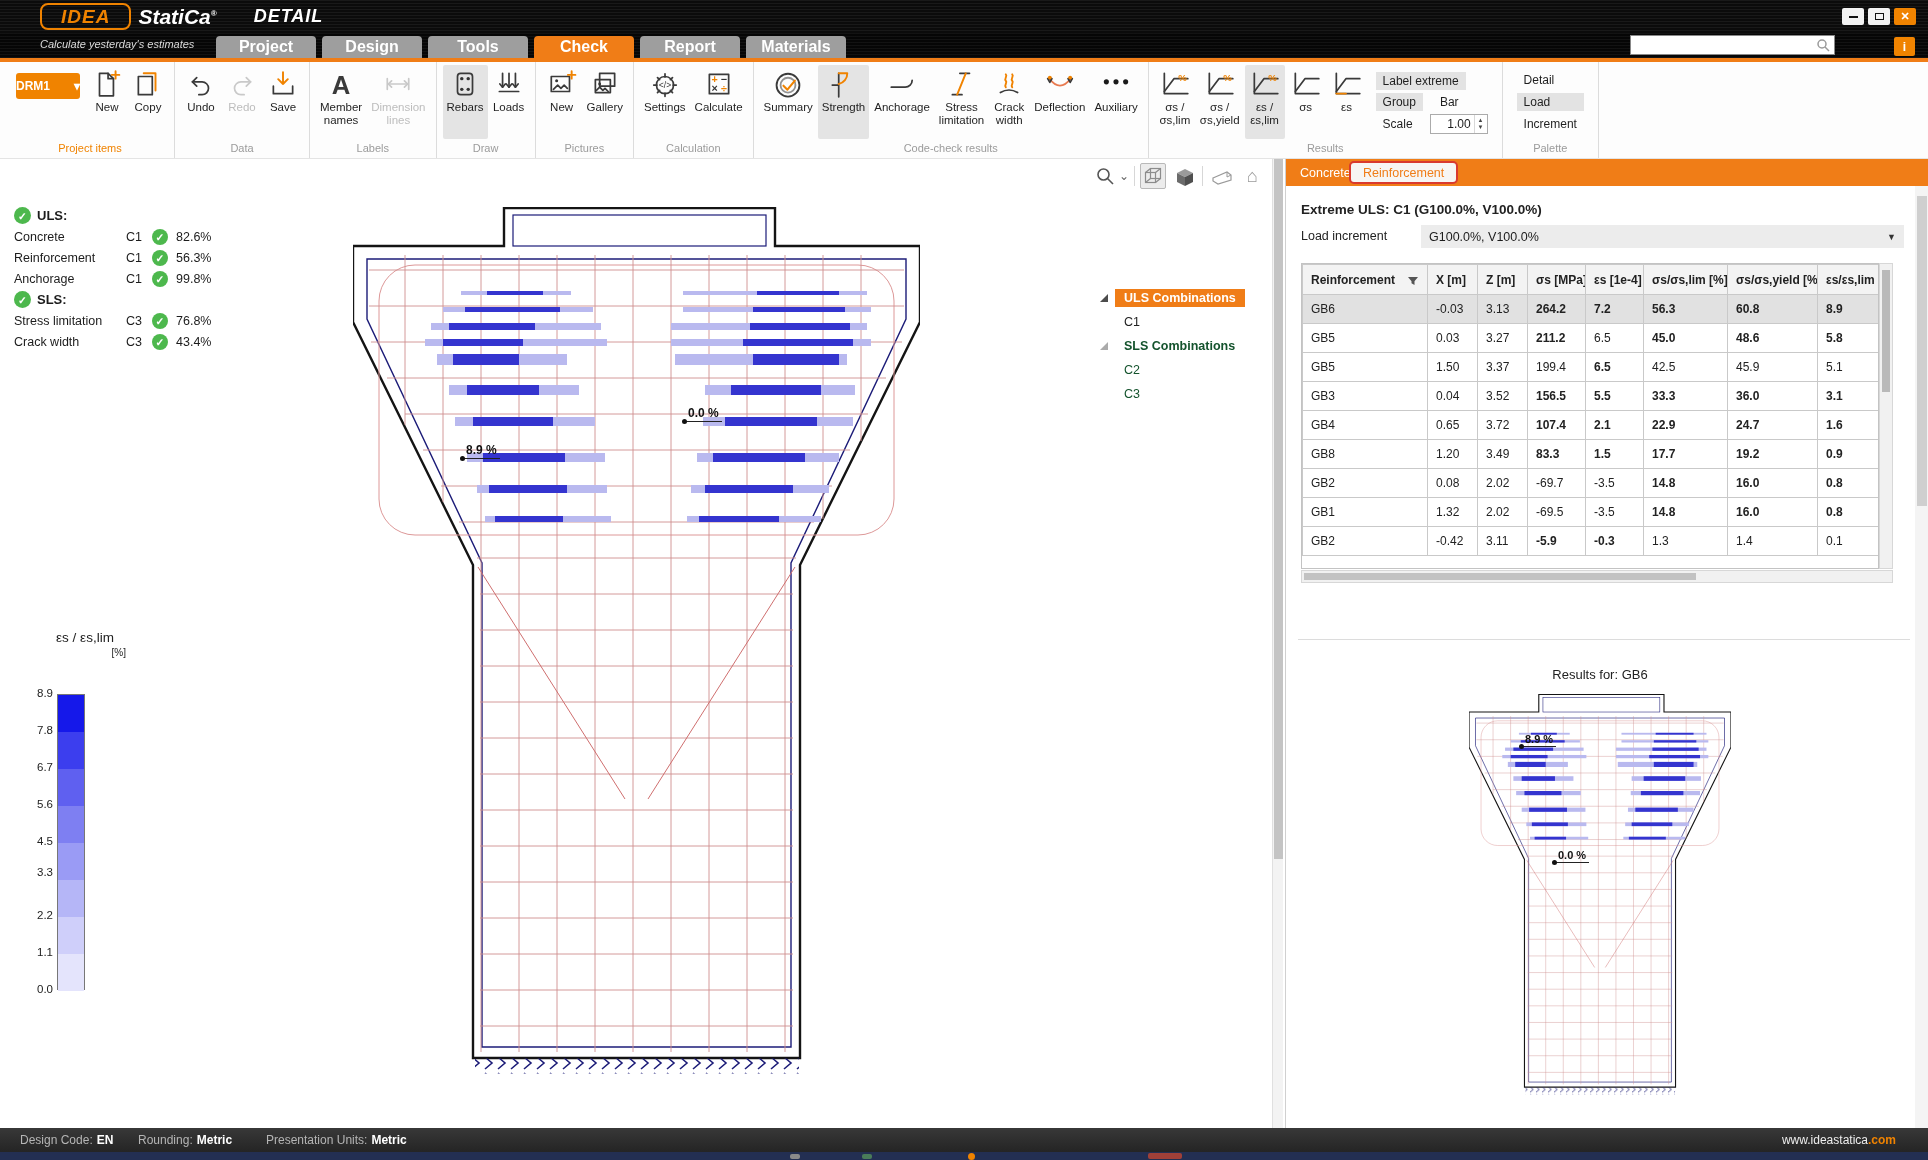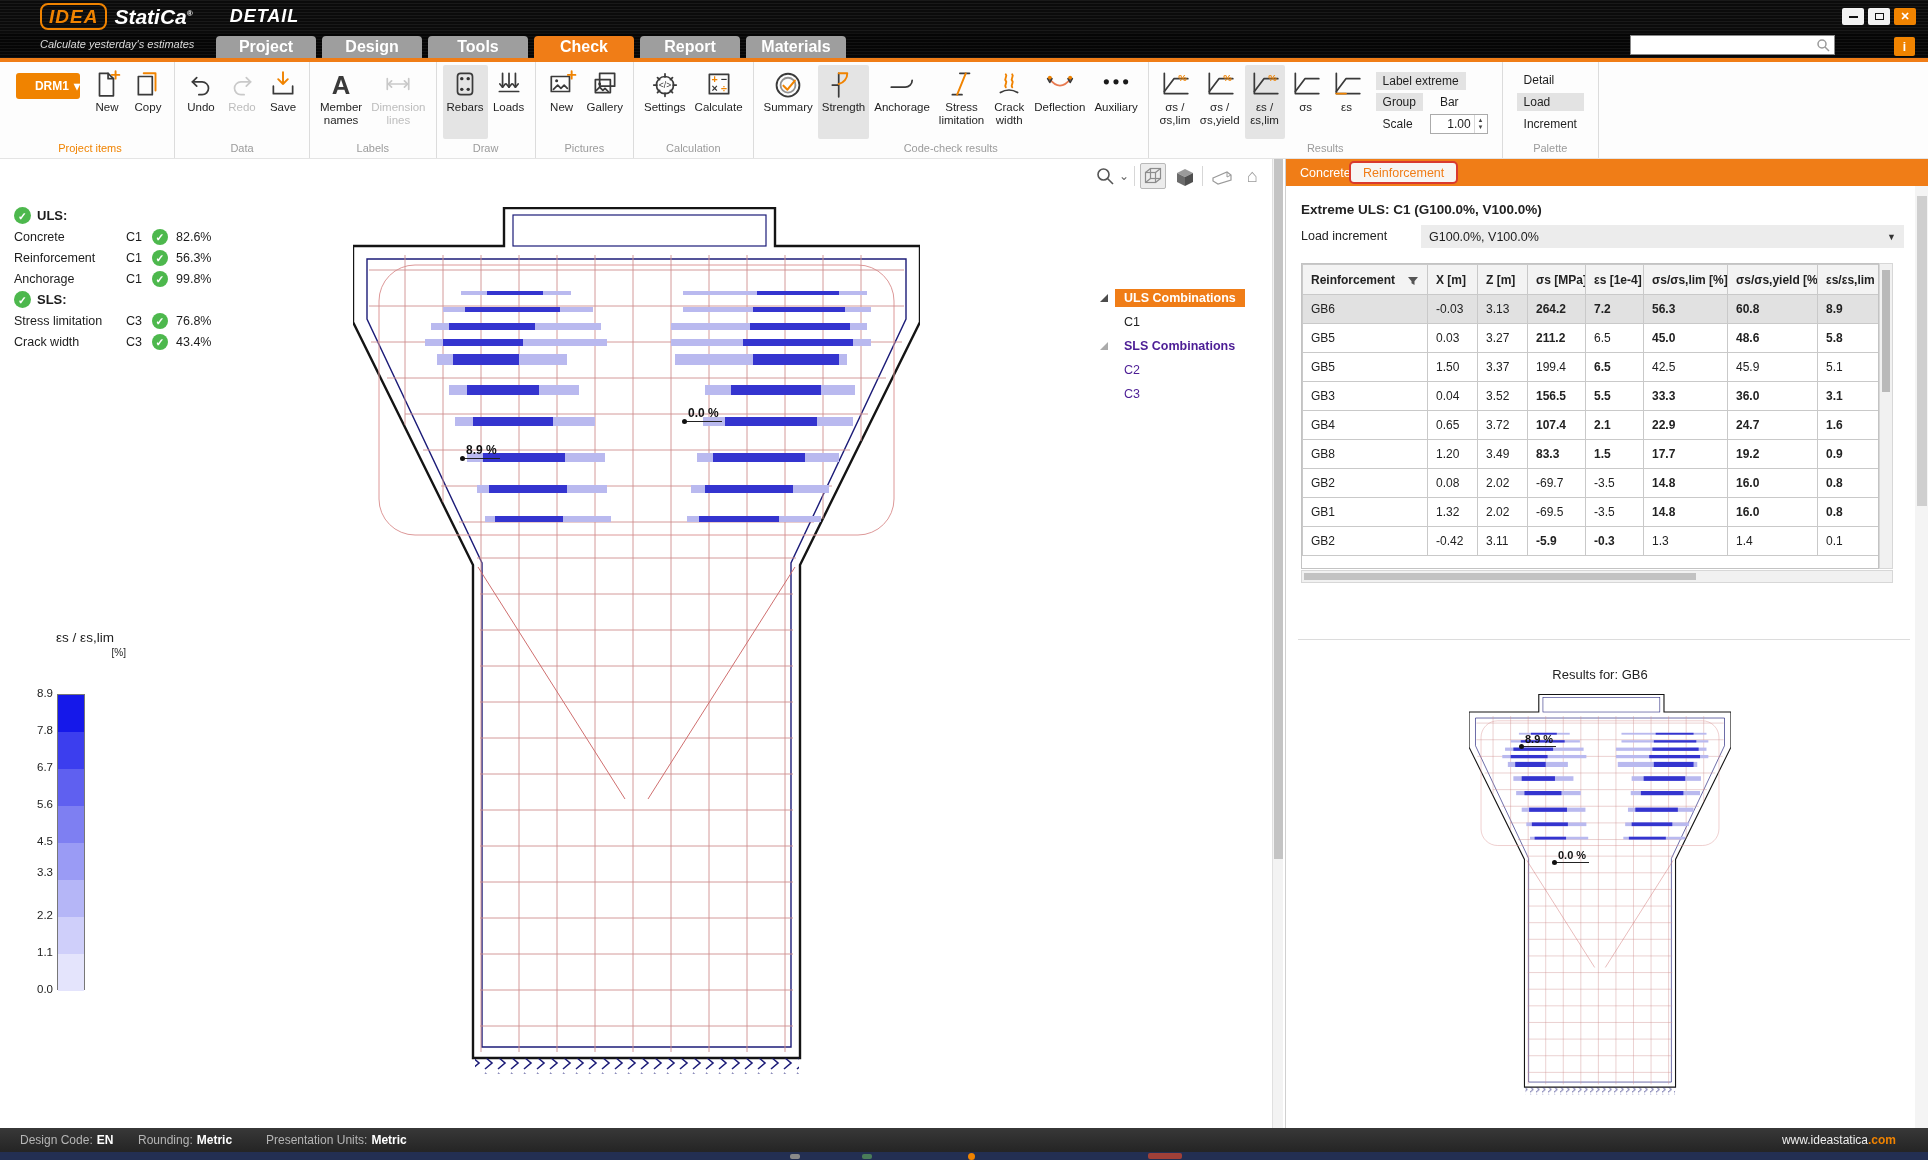--- a/index.html
+++ b/index.html
@@ -4,21 +4,21 @@
 <style>
   html,body{margin:0;padding:0;background:#333;}
   *{box-sizing:border-box;}
   .app{position:relative;width:1928px;height:1160px;background:#fff;overflow:hidden;
        font-family:"Liberation Sans", sans-serif;color:#1c1c1c;}
   
   .titlebar{position:absolute;left:0;top:0;width:1928px;height:33px;
     background:#0b0b0b;
     background-image:repeating-linear-gradient(180deg, rgba(255,255,255,.06) 0 1px, rgba(0,0,0,0) 1px 3px);}
   .logo{position:absolute;left:40px;top:3px;display:flex;align-items:center;gap:7px;}
-  .logo-box{border:2px solid #f08300;border-radius:8px;padding:0 7px;color:#f08300;
+  .logo-box{border:2px solid #f08300;border-radius:8px;padding:0 19px;color:#f08300;
     font-weight:bold;font-style:italic;font-size:19px;letter-spacing:1px;line-height:23px;}
   .logo-statica{color:#fff;font-weight:bold;font-style:italic;font-size:21px;}
   .logo-reg{color:#fff;font-size:8px;vertical-align:super;}
   .product{color:#fff;font-weight:bold;font-style:italic;font-size:18px;letter-spacing:1px;margin-left:30px;}
   .win-title{position:absolute;left:0;right:0;top:8px;text-align:center;color:#e9e9e9;font-size:12.5px;}
   .winbtn{position:absolute;top:8px;width:22px;height:17px;border-radius:2px;background:#f2f2f2;
     display:flex;align-items:center;justify-content:center;cursor:pointer;}
   .winbtn.min{right:64px;} .winbtn.max{right:38px;}
   .winbtn.close{right:12px;background:#f08300;color:#fff;font-size:11px;font-weight:bold;}
   .minbar{width:9px;height:2px;background:#111;}
@@ -44,21 +44,21 @@
   .rgroup{display:flex;flex-direction:column;justify-content:space-between;border-right:1px solid #dcdcdc;padding:3px 2px 0;}
   .rbtns{display:flex;align-items:flex-start;padding:0 4px;gap:1px;}
   .rbtn{display:flex;flex-direction:column;align-items:center;min-width:40px;padding:2px 4px;height:74px;cursor:pointer;border-radius:2px;}
   .rbtn .ric{height:34px;display:flex;align-items:center;justify-content:center;}
   .rbtn .rlb{font-size:11.5px;line-height:1.12;text-align:center;white-space:pre-line;color:#1f1f1f;}
   .rbtn.sel{background:#e4e4e4;}
   .rbtn.dis .rlb{color:#bdbdbd;}
   .rglabel{height:18px;font-size:11px;color:#9b9b9b;text-align:center;padding-top:2px;}
   .rglabel.accent{color:#f08300;}
   .drmbtn{width:64px;height:26px;margin:8px 6px 0 4px;background:#f08300;border-radius:3px;color:#fff;
-    font-weight:bold;font-size:12px;display:flex;align-items:center;justify-content:flex-end;gap:5px;cursor:pointer;}
+    font-weight:bold;font-size:12px;display:flex;align-items:center;justify-content:space-between;gap:5px;cursor:pointer;}
   .ic{stroke:#3a3a3a;fill:none;stroke-width:1.6;stroke-linecap:round;stroke-linejoin:round;}
   .ico{stroke:#f08300;fill:none;stroke-width:1.8;stroke-linecap:round;stroke-linejoin:round;}
   .icd{stroke:#c9c9c9;fill:none;stroke-width:1.6;stroke-linecap:round;stroke-linejoin:round;}
   .rescontrols{display:flex;flex-direction:column;gap:3px;padding:7px 8px 0;}
   .tbtn{font-size:12px;padding:2px 7px;color:#1f1f1f;cursor:pointer;display:inline-block;}
   .tbtn.pressed{background:#e3e3e3;}
   .resrow{display:flex;align-items:center;gap:10px;}
   .spin{display:inline-flex;border:1px solid #ababab;background:#fff;width:58px;height:20px;}
   .spin .val{flex:1;text-align:right;font-size:12px;padding:2px 3px;}
   .spin .arr{width:13px;display:flex;flex-direction:column;align-items:center;justify-content:center;
@@ -81,21 +81,21 @@
   .cv-sep{width:1px;height:20px;background:#d7d7d7;}
   .cv-chev{color:#666;font-size:12px;margin-left:-4px;cursor:pointer;}
   .cv-home{font-size:18px;color:#9a9a9a;}
   
   .tree{position:absolute;left:1100px;top:127px;font-size:12.5px;}
   .tree-row{display:flex;align-items:center;height:24px;gap:7px;cursor:pointer;}
   .tri{width:0;height:0;border-left:8px solid transparent;border-bottom:8px solid #4c4c4c;}
   .tri.mut{border-bottom-color:#ababab;}
   .tree-sel{background:#f07d17;color:#fff;font-weight:bold;padding:2px 9px;}
   .tree-lbl{padding:2px 9px;}
-  .tree-lbl.mut{color:#4c1d95;font-weight:bold;}
+  .tree-lbl.mut{color:#14532d;font-weight:bold;}
   .tree-lbl.plain{color:#222;}
   .tree-indent{margin-left:15px;}
   
   .legend{position:absolute;left:30px;top:471px;width:110px;}
   .leg-title{font-size:13.5px;color:#222;text-align:center;}
   .leg-unit{font-size:10px;color:#222;text-align:right;padding-right:14px;margin-top:2px;}
   .leg-bar{position:absolute;left:27px;top:64px;width:28px;height:296px;border:1px solid #777;}
   .leg-band{width:100%;height:37px;}
   .leg-tick{position:absolute;width:24px;text-align:right;font-size:11.5px;color:#222;left:-1px;}
   

